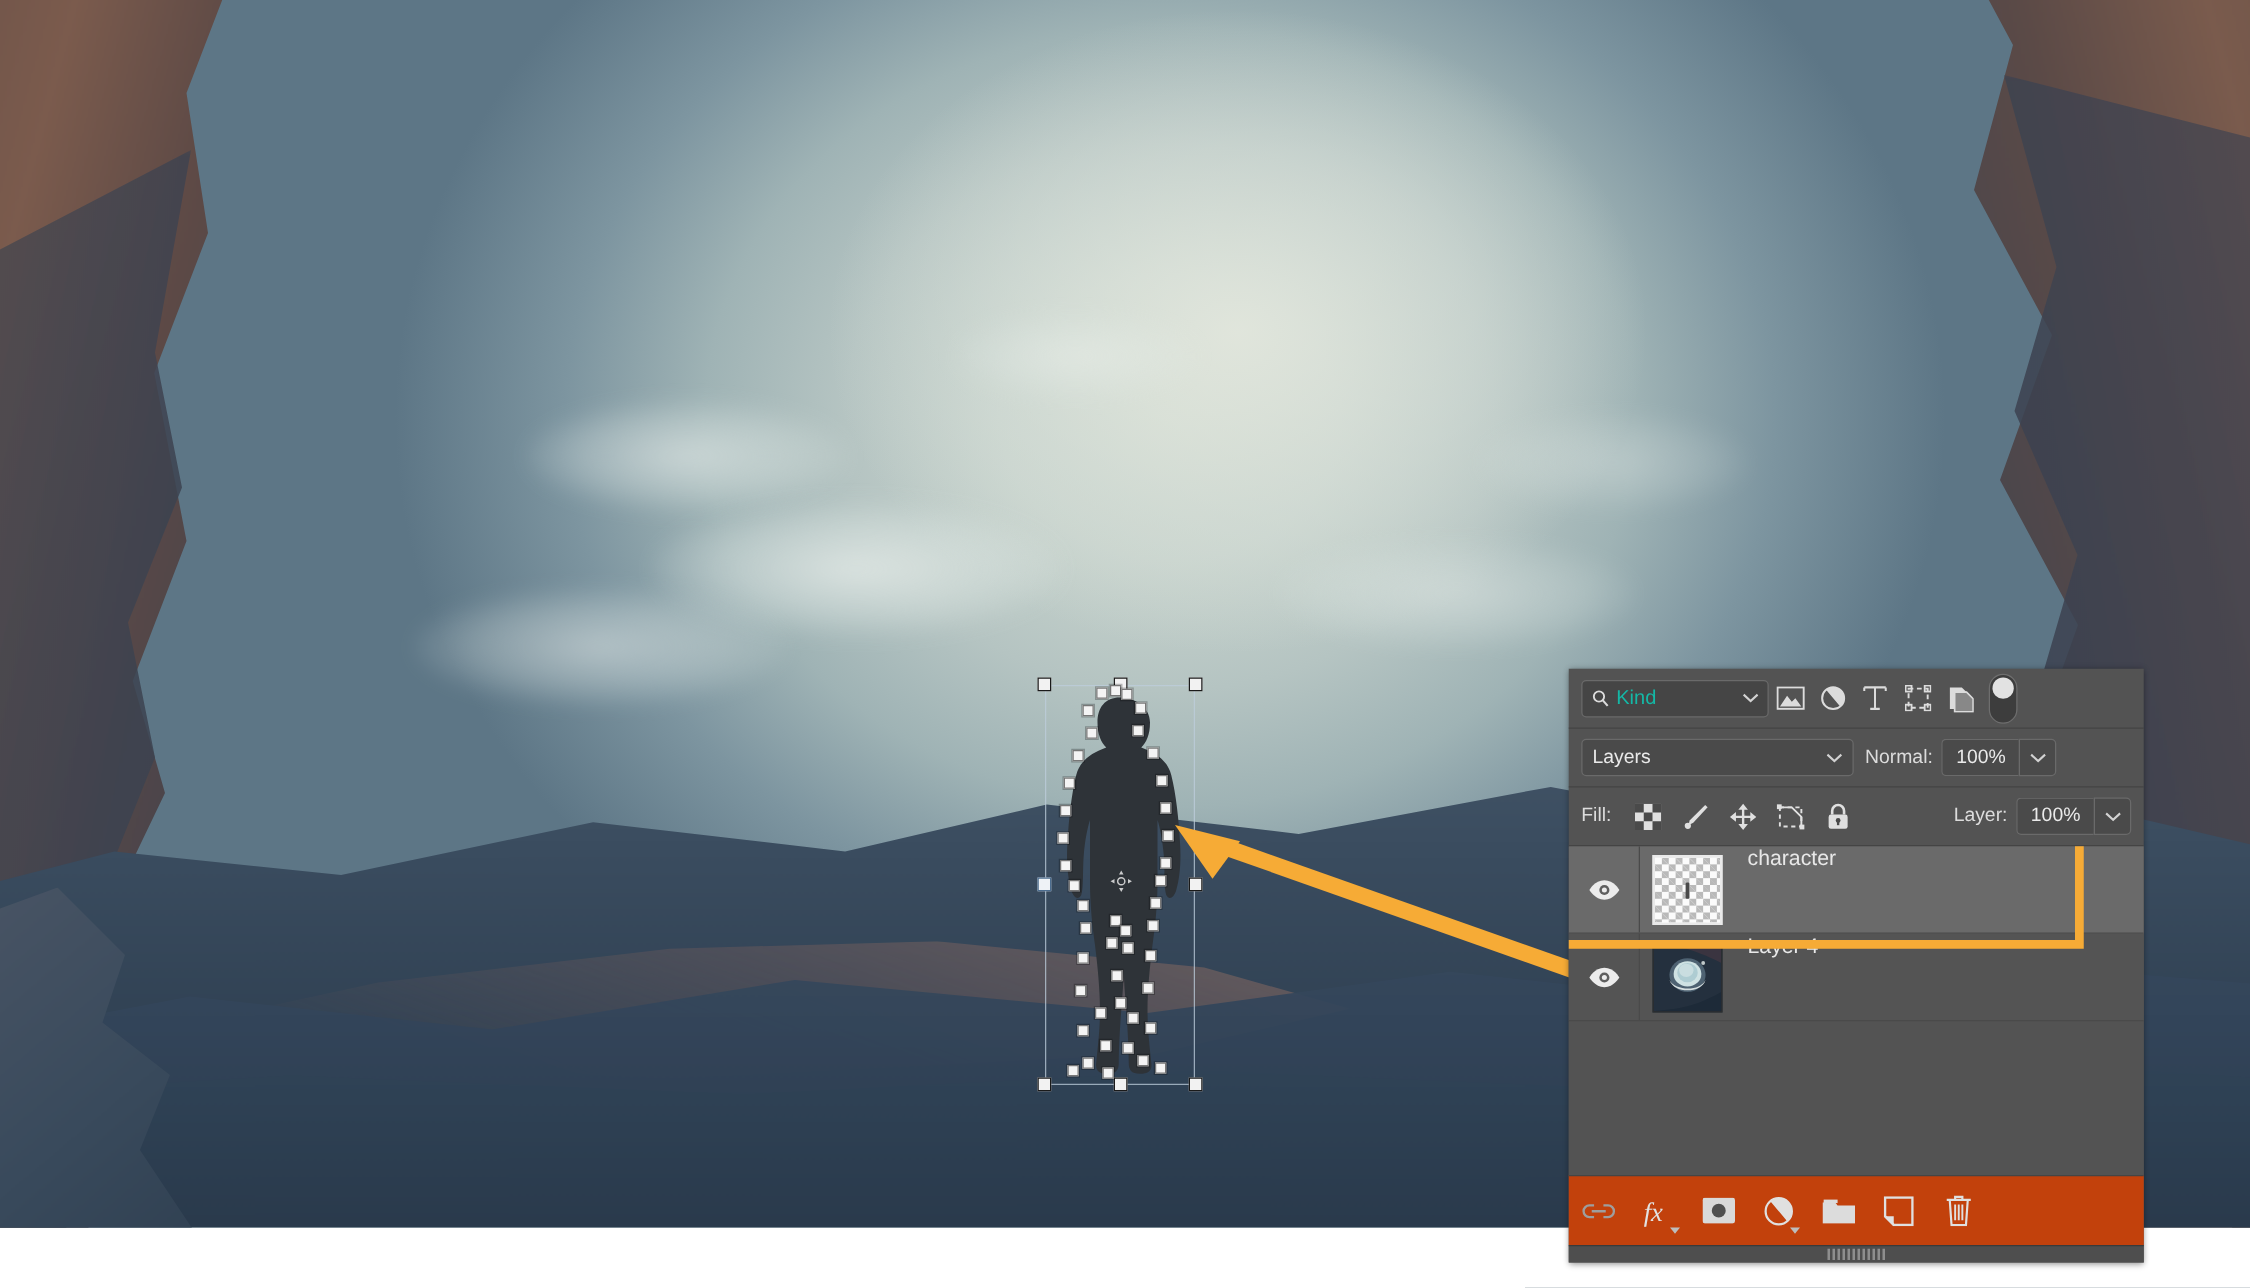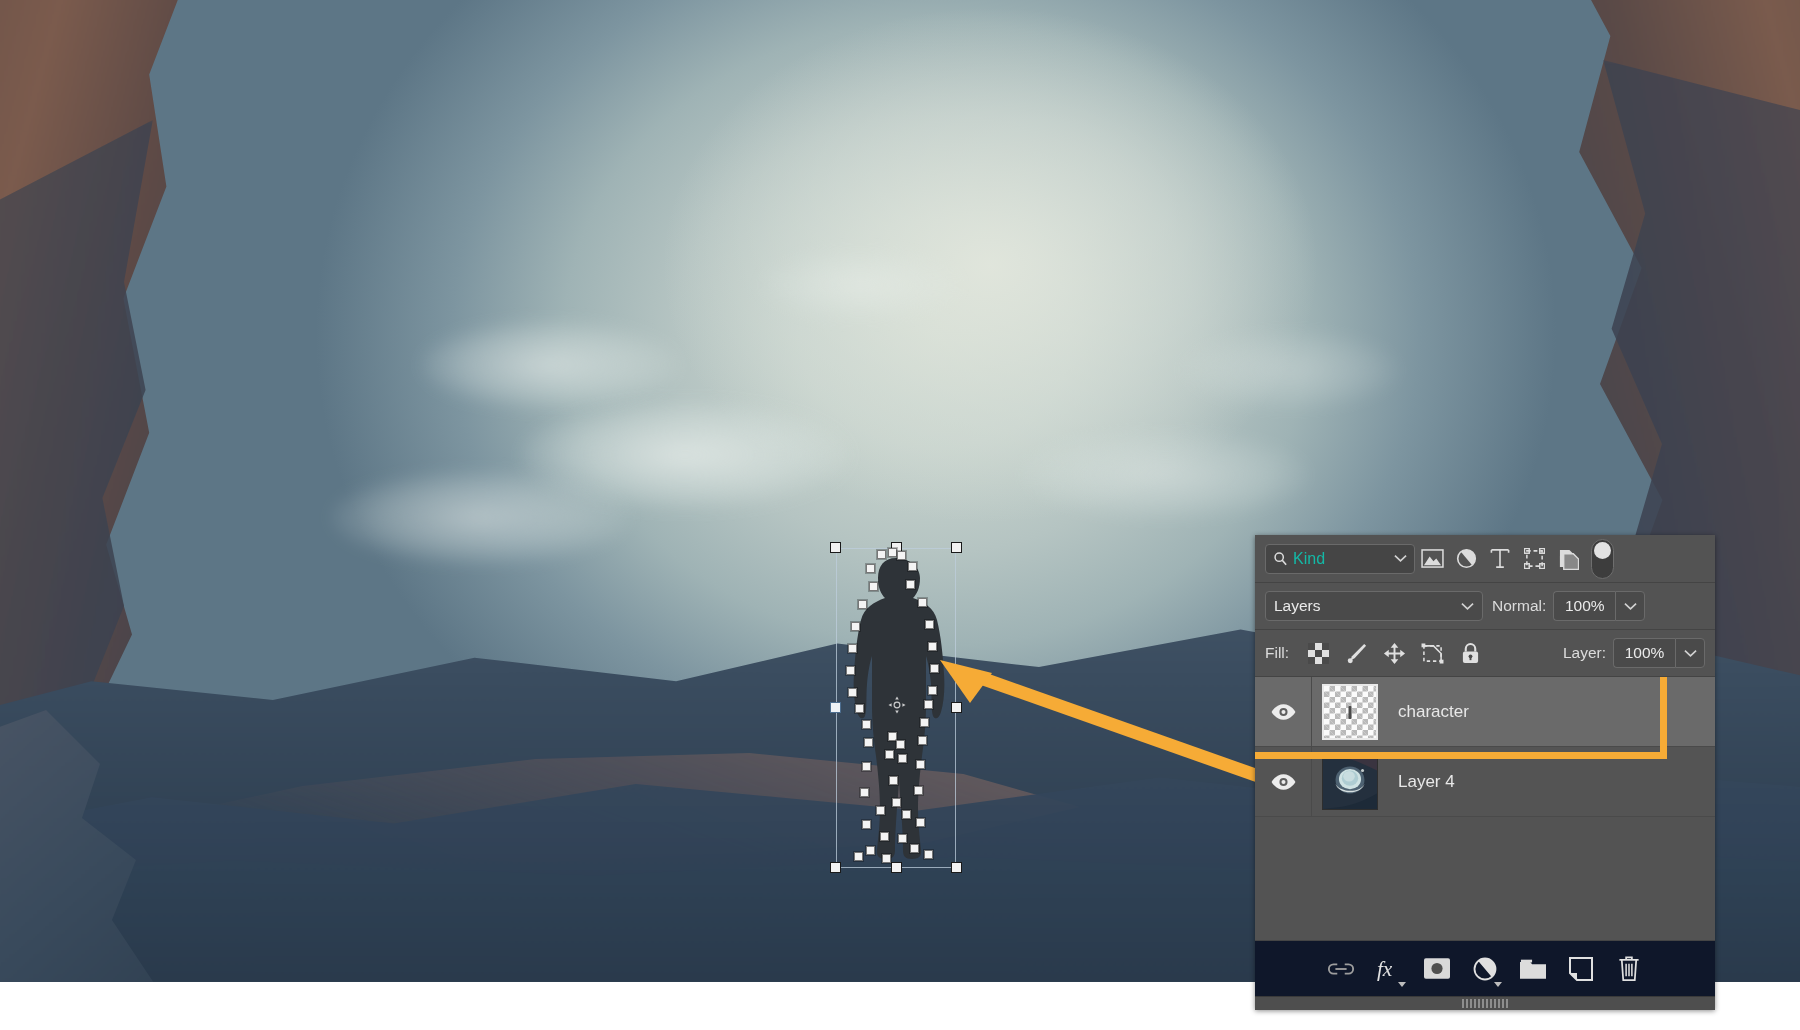--- a/index.html
+++ b/index.html
@@ -193,21 +193,21 @@
 
   .lockbar {
     height:47px; display:flex; align-items:center; padding:0 10px; gap:0;
     border-bottom:1px solid #444; flex:0 0 auto;
   }
   .lock-lbl { font-size:15.5px; color:#dcdcdc; margin-right:10px; }
   .licon { width:38px; height:30px; display:flex; align-items:center; justify-content:center; }
 
   .layer-list { flex:1 1 auto; position:relative; background:#535353; overflow:hidden; }
   .layer-row {
-    height:70px; display:flex; align-items:center;
+    height:70px; display:flex; 
     border-bottom:1px solid #4a4a4a; background:#545454;
   }
   .layer-row.selected { background:#6a6a6a; }
   .eye-cell {
     width:57px; height:100%; display:flex; align-items:center; justify-content:center;
     border-right:1px solid #4a4a4a;
   }
   .thumb-cell { width:76px; display:flex; align-items:center; justify-content:center; }
   .thumb {
     width:56px; height:56px; border:2px solid #e9e9e9; position:relative; overflow:hidden;
@@ -225,22 +225,22 @@
   .thumb.photo { border:1px solid #2e2e2e; background:#22313f; }
   .thumb-bracket { position:absolute; width:14px; height:14px; border:3px solid #fff; }
   .layer-name { font-size:17px; color:#e8e8e8; padding-left:10px; }
 
   .highlight-box {
     position:absolute; left:-8px; top:-10px; width:420px; height:92px;
     border:7px solid #f6ab36; pointer-events:none; z-index:5;
   }
 
   .panel-foot {
-    height:56px; background:#0f172a; display:flex; align-items:center;
-    justify-content:center; gap:0; border-top:1px solid #454545; flex:0 0 auto;
+    height:56px; background:#c2410c; display:flex; align-items:center;
+    justify-content:flex-start; gap:0; border-top:1px solid #454545; flex:0 0 auto;
   }
   .fico { width:48px; height:40px; display:flex; align-items:center; justify-content:center; position:relative; }
   .fico .caret { position:absolute; right:7px; bottom:2px; width:0;height:0;
     border-left:4px solid transparent;border-right:4px solid transparent;border-top:5px solid #bdbdbd; }
   .grip-bar { height:14px; background:#4e4e4e; display:flex; align-items:center; justify-content:center; border-top:1px solid #3a3a3a; flex:0 0 auto;}
   .grip { display:flex; gap:2px; }
   .grip i { display:block; width:2px; height:9px; background:#8e8e8e; }
 </style>
 </head>
 <body>

